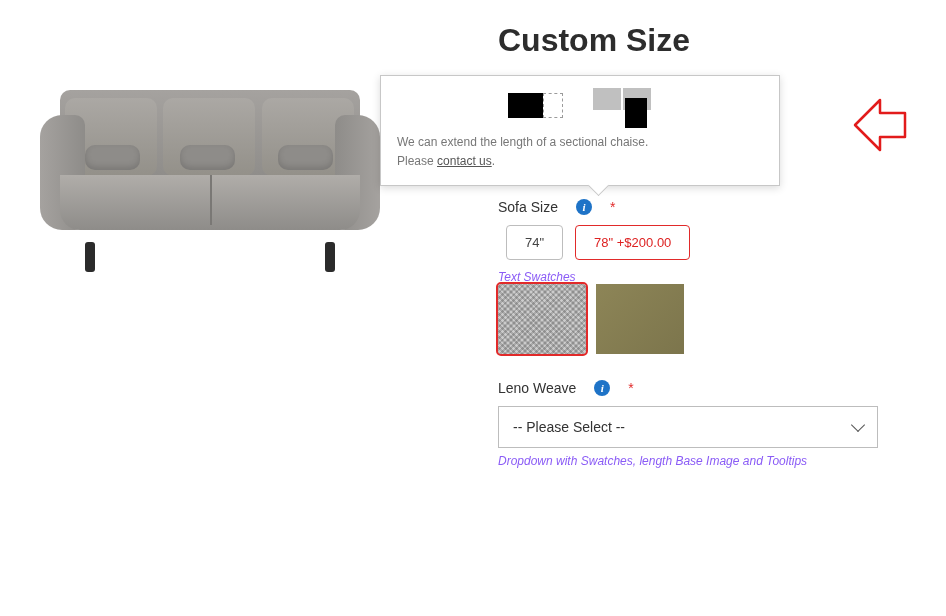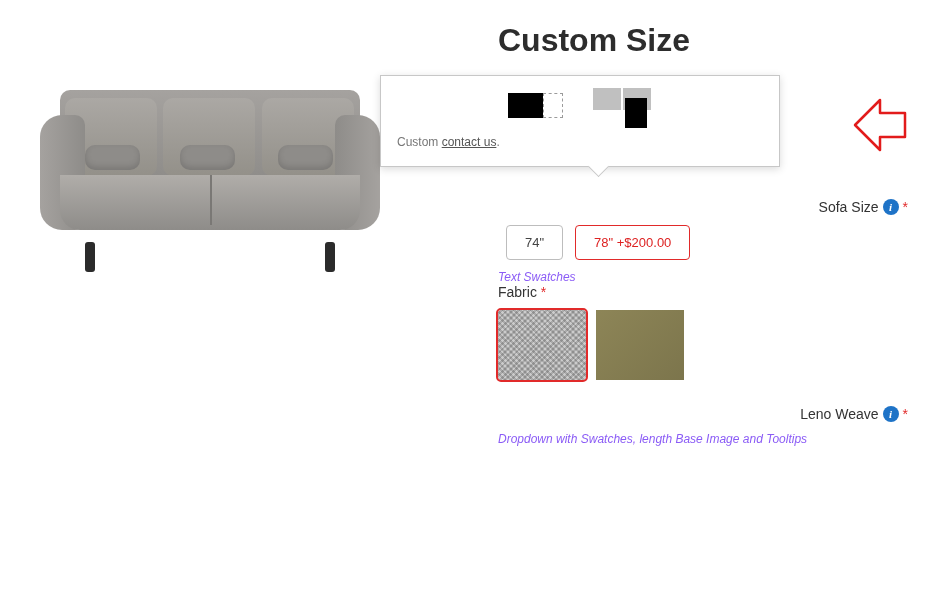--- a/index.html
+++ b/index.html
@@ -153,22 +153,21 @@
     text-decoration: underline;
   }
 
   .option-block { margin-top: 140px; }
   .opt-label {
     font-size: 14px;
     color: #333;
     margin-bottom: 10px;
     display: flex;
     align-items: center;
-    gap: 4px;
-    justify-content: flex-end;
+    gap: 18px;
   }
   .info-icon {
     display: inline-flex;
     width: 16px; height: 16px;
     background: #1e73c7;
     color: #fff;
     font-weight: 700;
     font-size: 11px;
     border-radius: 50%;
     align-items: center;
@@ -296,22 +295,23 @@
       <div class="ci-solid"></div>
       <div class="ci-dash"></div>
     </div>
     <div class="chaise-icon ci2">
       <div class="ci-grey g1"></div>
       <div class="ci-grey g2"></div>
       <div class="ci-solid"></div>
     </div>
   </div>
   <div class="tooltip-text">
+    <div>We can extend the length of a sectional chaise.</div>
     <div>
-      <span>Custom </span><a href="#">contact us</a><span>.</span>
+      <span>Please </span><a href="#">contact us</a><span>.</span>
     </div>
   </div>
 </div>
 
 <svg class="arrow-annotation" width="90" height="80">
   <path d="M 35 40 L 60 15 L 60 28 L 85 28 L 85 52 L 60 52 L 60 65 Z" fill="none" stroke="#e21b1b" stroke-width="2.5" stroke-linejoin="round"></path>
 </svg>
 
 <div class="right-col">
   <h1 class="product-title">Custom Size</h1>
@@ -322,29 +322,31 @@
       <span class="info-icon">i</span>
       <span class="required">*</span>
     </div>
     <div class="size-options">
       <button class="size-btn">74"</button>
       <button class="size-btn selected">78" +$200.00</button>
     </div>
     <div class="helper-text">Text Swatches</div>
 
 
-    <div class="fabric-label">
-      <span>Fabric</span>
-      <span class="required">*</span>
-    </div>
     <div class="swatches">
       <div class="swatch sw-grey selected"></div>
       <div class="swatch sw-olive"></div>
     </div>
 
     <div class="opt-label" style="margin-top:26px">
       <span>Leno Weave</span>
       <span class="info-icon">i</span>
       <span class="required">*</span>
     </div>
+    <div class="select-wrap">
+      <div class="select-box">
+        <span>-- Please Select --</span>
+        <span class="chevron"></span>
+      </div>
+    </div>
     <div class="helper-text" style="margin-top:6px">Dropdown with Swatches, length Base Image and Tooltips</div>
   </div>
 </div>
 
 </body></html>

